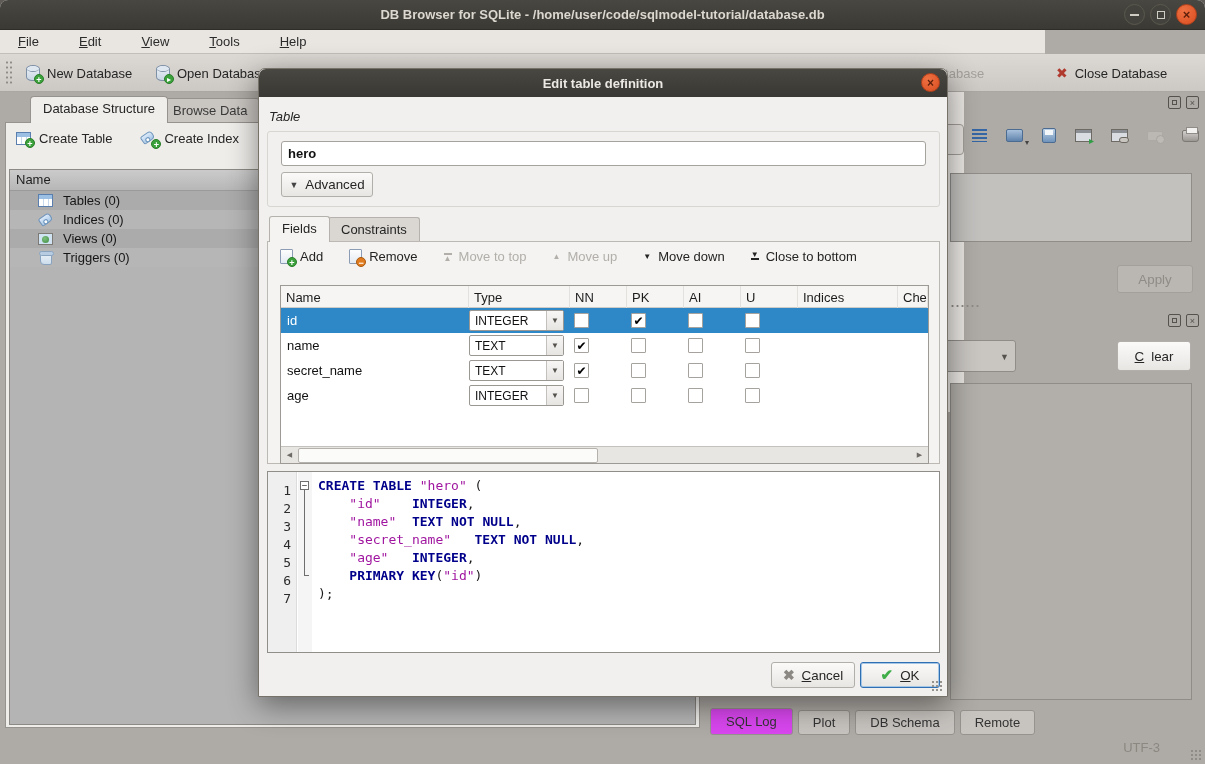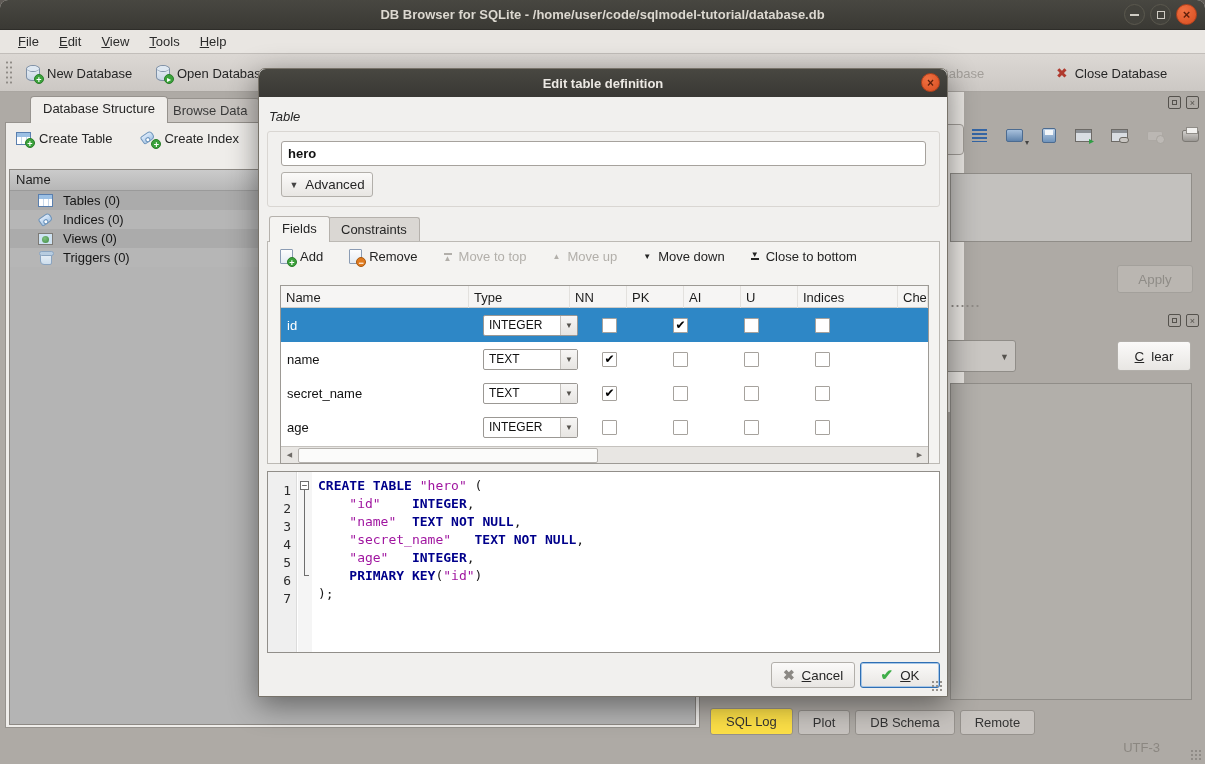--- a/index.html
+++ b/index.html
@@ -16,22 +16,22 @@
     display:flex; align-items:center; justify-content:center; }
   #titlebar .wtitle { color:#dcd8d0; font-weight:bold; font-size:13px; }
   .winctrl { position:absolute; right:8px; top:4px; display:flex; gap:5px; }
   .wbtn { width:21px; height:21px; border-radius:50%; background:#43423c; border:1px solid #5b594f;
     display:flex; align-items:center; justify-content:center; color:#cfccc4; font-size:11px; }
   .wbtn .bar { width:9px; height:2px; background:#cfccc4; }
   .wbtn .box { width:8px; height:8px; border:1.5px solid #cfccc4; }
   .wbtn.close { background:radial-gradient(circle at 35% 30%, #ef7142,#d84d20); border-color:#b7431d; color:#5e1f0a; font-weight:bold; font-size:13px; }
 
   
-  #menubar { position:absolute; left:0; top:30px; width:1205px; height:24px; background:#e9e6e2;
-    border-bottom:1px solid #c2beba; display:flex; align-items:center; padding-left:8px; gap:0; }
+  #menubar { position:absolute; left:0; top:30px; width:1045px; height:24px; background:#e9e6e2;
+    border-bottom:1px solid #c2beba; display:flex; align-items:center; padding-left:8px; gap:20px; }
   .menu-item { padding:2px 10px; color:#2b2b2b; }
   .menu-item u { text-decoration:underline; }
 
   
   #toolbar { position:absolute; left:0; top:54px; width:1205px; height:38px;
     background:linear-gradient(#dcd8d4,#ccc8c4); border-bottom:1px solid #aaa6a1; }
   .grip { position:absolute; left:5px; top:6px; width:7px; height:26px;
     background-image:radial-gradient(circle, #8f8b86 1px, transparent 1.2px); background-size:4px 5px; }
   .tb-btn { position:absolute; top:5px; height:28px; display:flex; align-items:center; gap:7px; padding:0 8px; color:#262626; }
   .tb-btn.dis { color:#a39f9a; }
@@ -120,21 +120,21 @@
   #clear-btn { position:absolute; left:1117px; top:341px; width:74px; height:30px; }
   #right-combo { position:absolute; left:912px; top:340px; width:104px; height:32px;
     background:#c9c6c2; border:1px solid #908d88; border-radius:3px; }
   #right-combo .arrow { position:absolute; right:6px; top:11px; font-size:9px; color:#55524d; }
   .mini-splitter { position:absolute; width:30px; height:4px;
     background-image:radial-gradient(circle,#8f8b86 1px,transparent 1.2px); background-size:5px 4px; }
 
   
   #bottom-tabs { position:absolute; left:710px; top:708px; display:flex; gap:5px; align-items:flex-end; }
   .btab { border:1px solid #96928d; border-radius:3px; padding:4px 14px; background:#c7c3bf; color:#333; }
-  .btab.active { background:#fde047; padding:5px 15px; }
+  .btab.active { background:#d946ef; padding:5px 15px; }
   #status-enc { position:absolute; right:45px; top:740px; color:#8b8781; }
   .corner-grip { position:absolute; right:3px; bottom:3px; width:12px; height:12px;
     background-image:radial-gradient(circle,#8f8b86 1px,transparent 1.2px); background-size:4px 4px; }
 
   
   #dialog { position:absolute; left:258px; top:68px; width:690px; height:629px; z-index:10;
     background:#f1f0ee; border:1px solid #777269; border-radius:7px 7px 0 0;
     box-shadow:0 8px 30px rgba(0,0,0,.45); }
   #dlg-title { height:28px; background:linear-gradient(#484741,#393834); border-radius:7px 7px 0 0;
     display:flex; align-items:center; justify-content:center; position:relative; }
@@ -166,21 +166,21 @@
   .mv { display:inline-flex; flex-direction:column; align-items:center; line-height:5px; font-size:8px; }
   .mv .bar { width:8px; height:2px; background:currentColor; margin:1px 0; }
 
   
   #fields-table { position:absolute; left:12px; top:43px; width:649px; height:179px;
     background:#fff; border:1px solid #9d9a95; overflow:hidden; }
   .frow { display:grid; grid-template-columns:188px 101px 57px 57px 57px 57px 100px 1fr; align-items:center; }
   #ft-header { height:22px; background:#f6f5f4; border-bottom:1px solid #cfccc8; }
   #ft-header .hc { padding:2px 5px; border-right:1px solid #e3e1de; height:22px; display:flex; align-items:center;
     white-space:nowrap; overflow:hidden; color:#1c1c1c; }
-  .drow { height:34px;gap:14px; }
+  .drow { height:25px; }
   .drow .nc { padding:0 6px; color:#121212; }
   .drow.selected { background:#2e87c6; }
   .drow.selected .nc { color:#fff; }
   .combo { position:relative; width:95px; height:21px; background:#fff; border:1px solid #9b9894; border-radius:2px;
     display:flex; align-items:center; padding-left:5px; font-size:12px; color:#111; }
   .combo .carrow { position:absolute; right:0; top:0; width:17px; height:19px; border-left:1px solid #c4c1bd;
     background:linear-gradient(#f7f6f5,#e7e5e2); display:flex; align-items:center; justify-content:center;
     font-size:8px; color:#55524d; }
   .cb { width:15px; height:15px; background:#fff; border:1px solid #a6a29d; border-radius:1px; margin-left:4px;
     display:flex; align-items:center; justify-content:center; font-size:12px; font-weight:bold; color:#000; }

